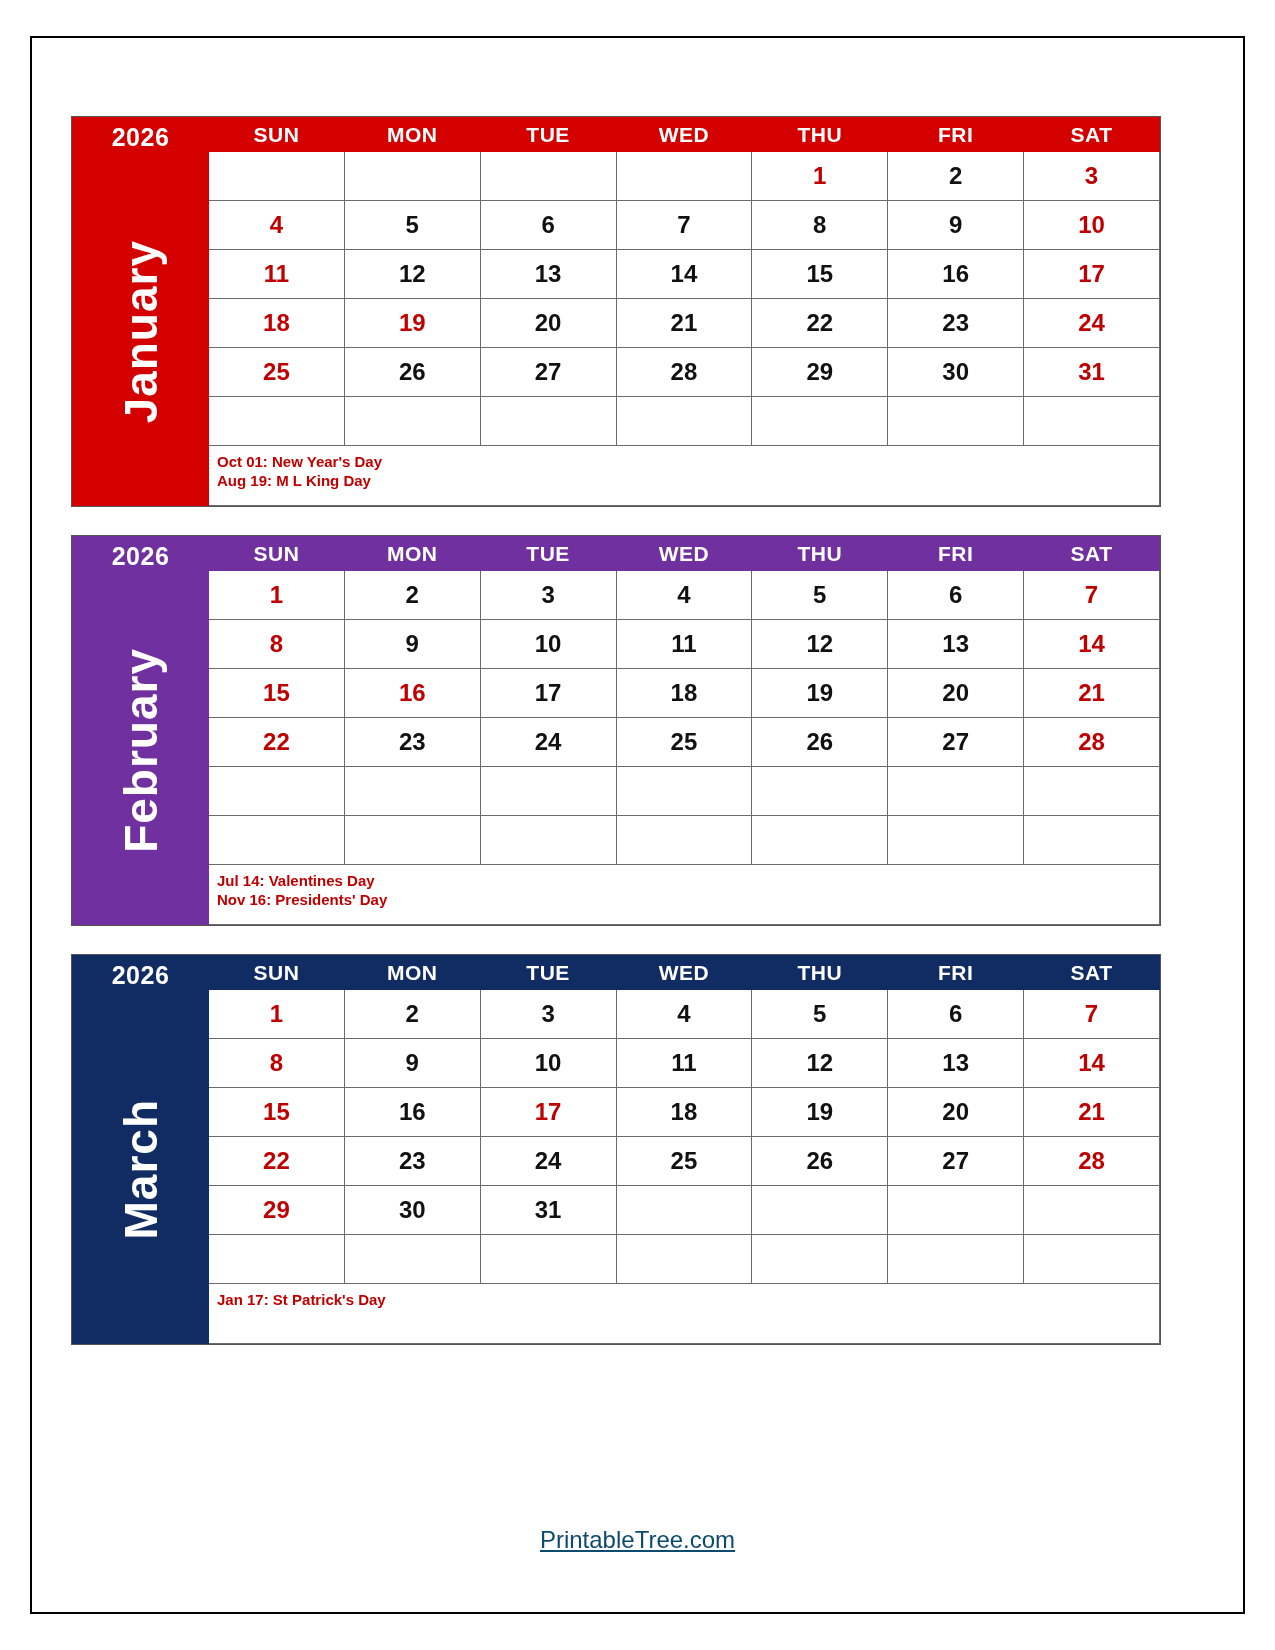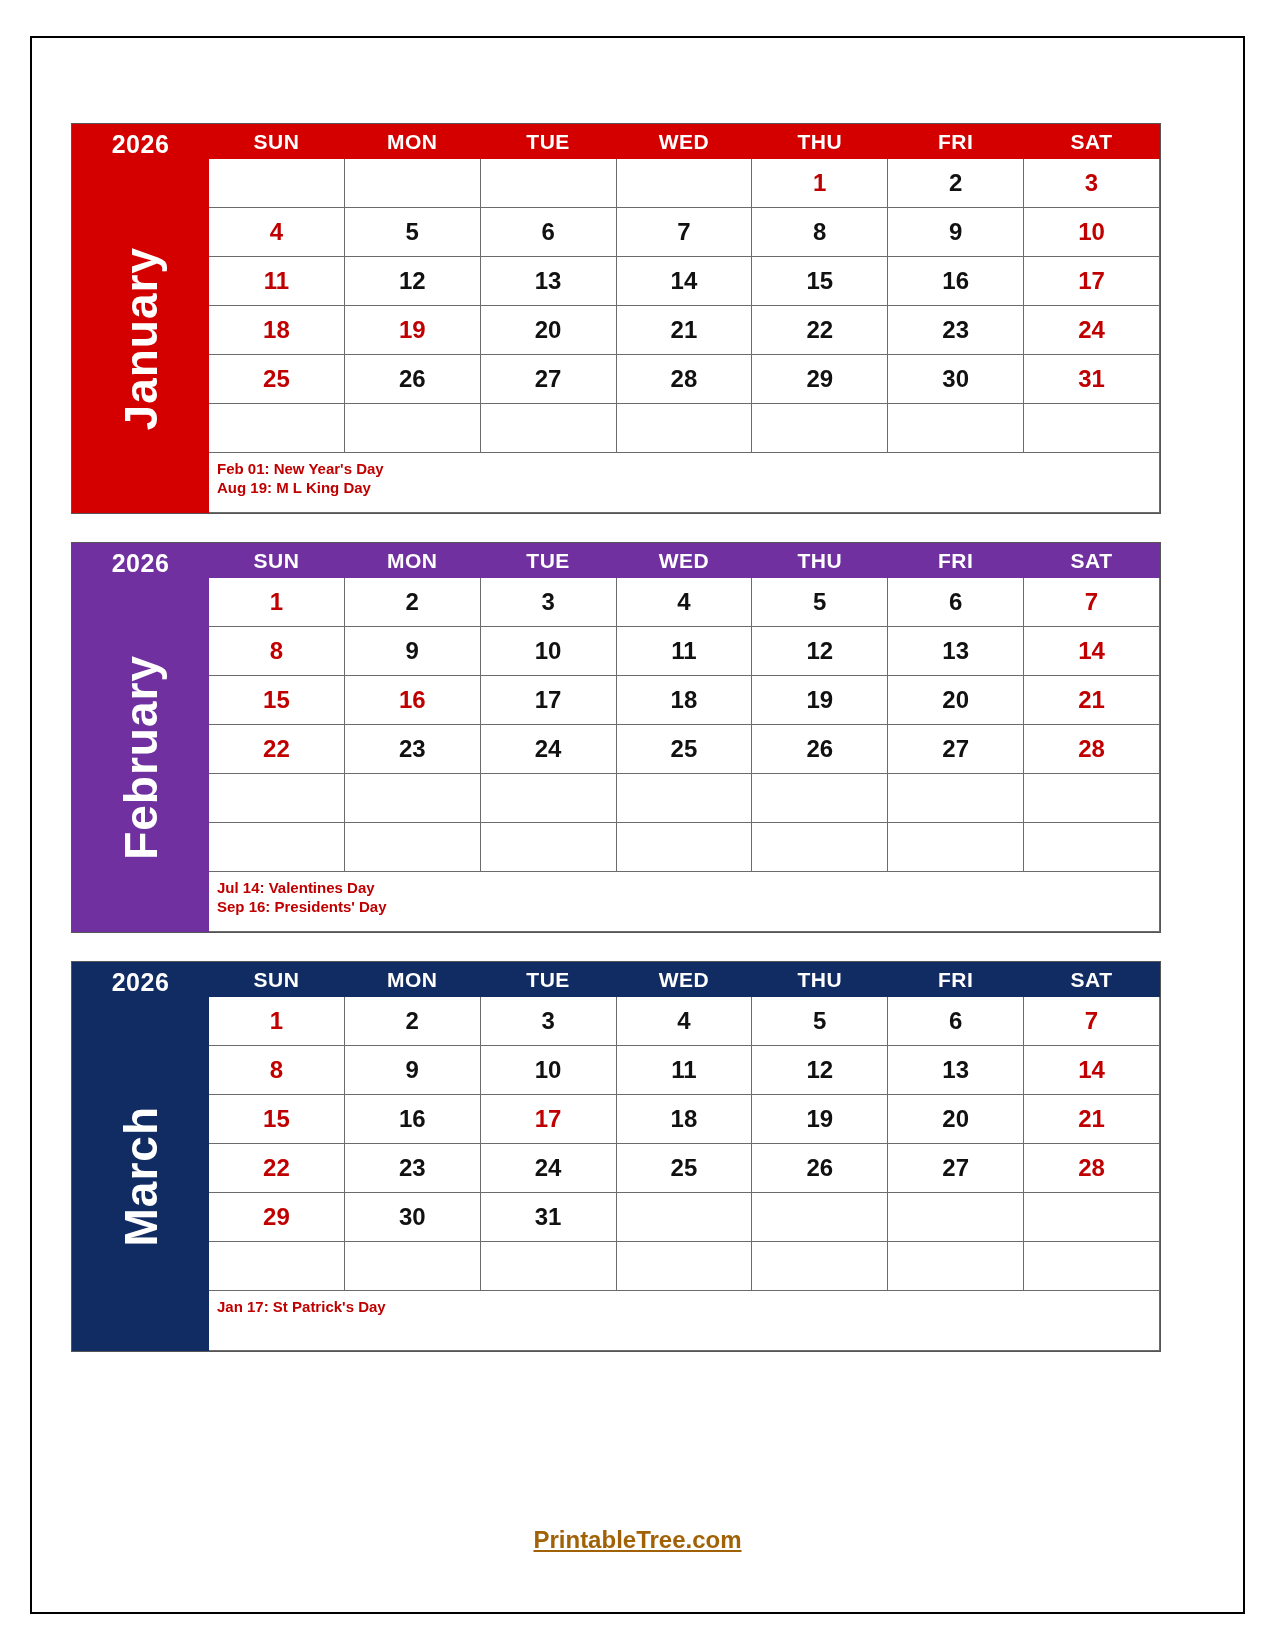--- a/index.html
+++ b/index.html
@@ -15,21 +15,21 @@
     left: 30px;
     top: 36px;
     width: 1215px;
     height: 1578px;
     border: 2px solid #000000;
     background: #ffffff;
   }
   .inner {
     position: absolute;
     left: 39px;
-    top: 85px;
+    top: 78px;
     width: 1090px;
   }
 
   .month-block {
     position: relative;
     margin-bottom: 28px;
     border: 1px solid #555;
   }
   .month-block table {
     border-collapse: collapse;
@@ -112,25 +112,24 @@
   }
 
   .footer {
     position: absolute;
     left: 0;
     right: 0;
     bottom: 58px;
     text-align: center;
   }
   .footer a {
-    color: #a16207;
+    color: #0c4a6e;
     font-size: 24px;
     text-decoration: underline;
     font-family: "Liberation Sans", sans-serif;
-    font-weight: bold;
   }
 </style>
 </head>
 <body>
 
 <div class="page">
   <div class="inner" id="months-container">
       <div class="month-block" style="--accent: #D40000;">
         <table>
           <colgroup>
@@ -208,21 +207,21 @@
               <td class="day empty"></td>
               <td class="day empty"></td>
               <td class="day empty"></td>
               <td class="day empty"></td>
               <td class="day empty"></td>
               <td class="day empty"></td>
               <td class="day empty"></td>
             </tr>
             <tr>
               <td class="notes" colspan="7">
-                <div class="note-line">Feb 01: New Year's Day</div>
+                <div class="note-line">Oct 01: New Year's Day</div>
                 <div class="note-line">Aug 19: M L King Day</div>
               </td>
             </tr>
           </tbody>
         </table>
       </div>
       <div class="month-block" style="--accent: #7030A0;">
         <table>
           <colgroup>
             <col class="spine">
@@ -300,21 +299,21 @@
               <td class="day empty"></td>
               <td class="day empty"></td>
               <td class="day empty"></td>
               <td class="day empty"></td>
               <td class="day empty"></td>
               <td class="day empty"></td>
             </tr>
             <tr>
               <td class="notes" colspan="7">
                 <div class="note-line">Jul 14: Valentines Day</div>
-                <div class="note-line">Sep 16: Presidents' Day</div>
+                <div class="note-line">Nov 16: Presidents' Day</div>
               </td>
             </tr>
           </tbody>
         </table>
       </div>
       <div class="month-block" style="--accent: #112B63;">
         <table>
           <colgroup>
             <col class="spine">
             <col>

